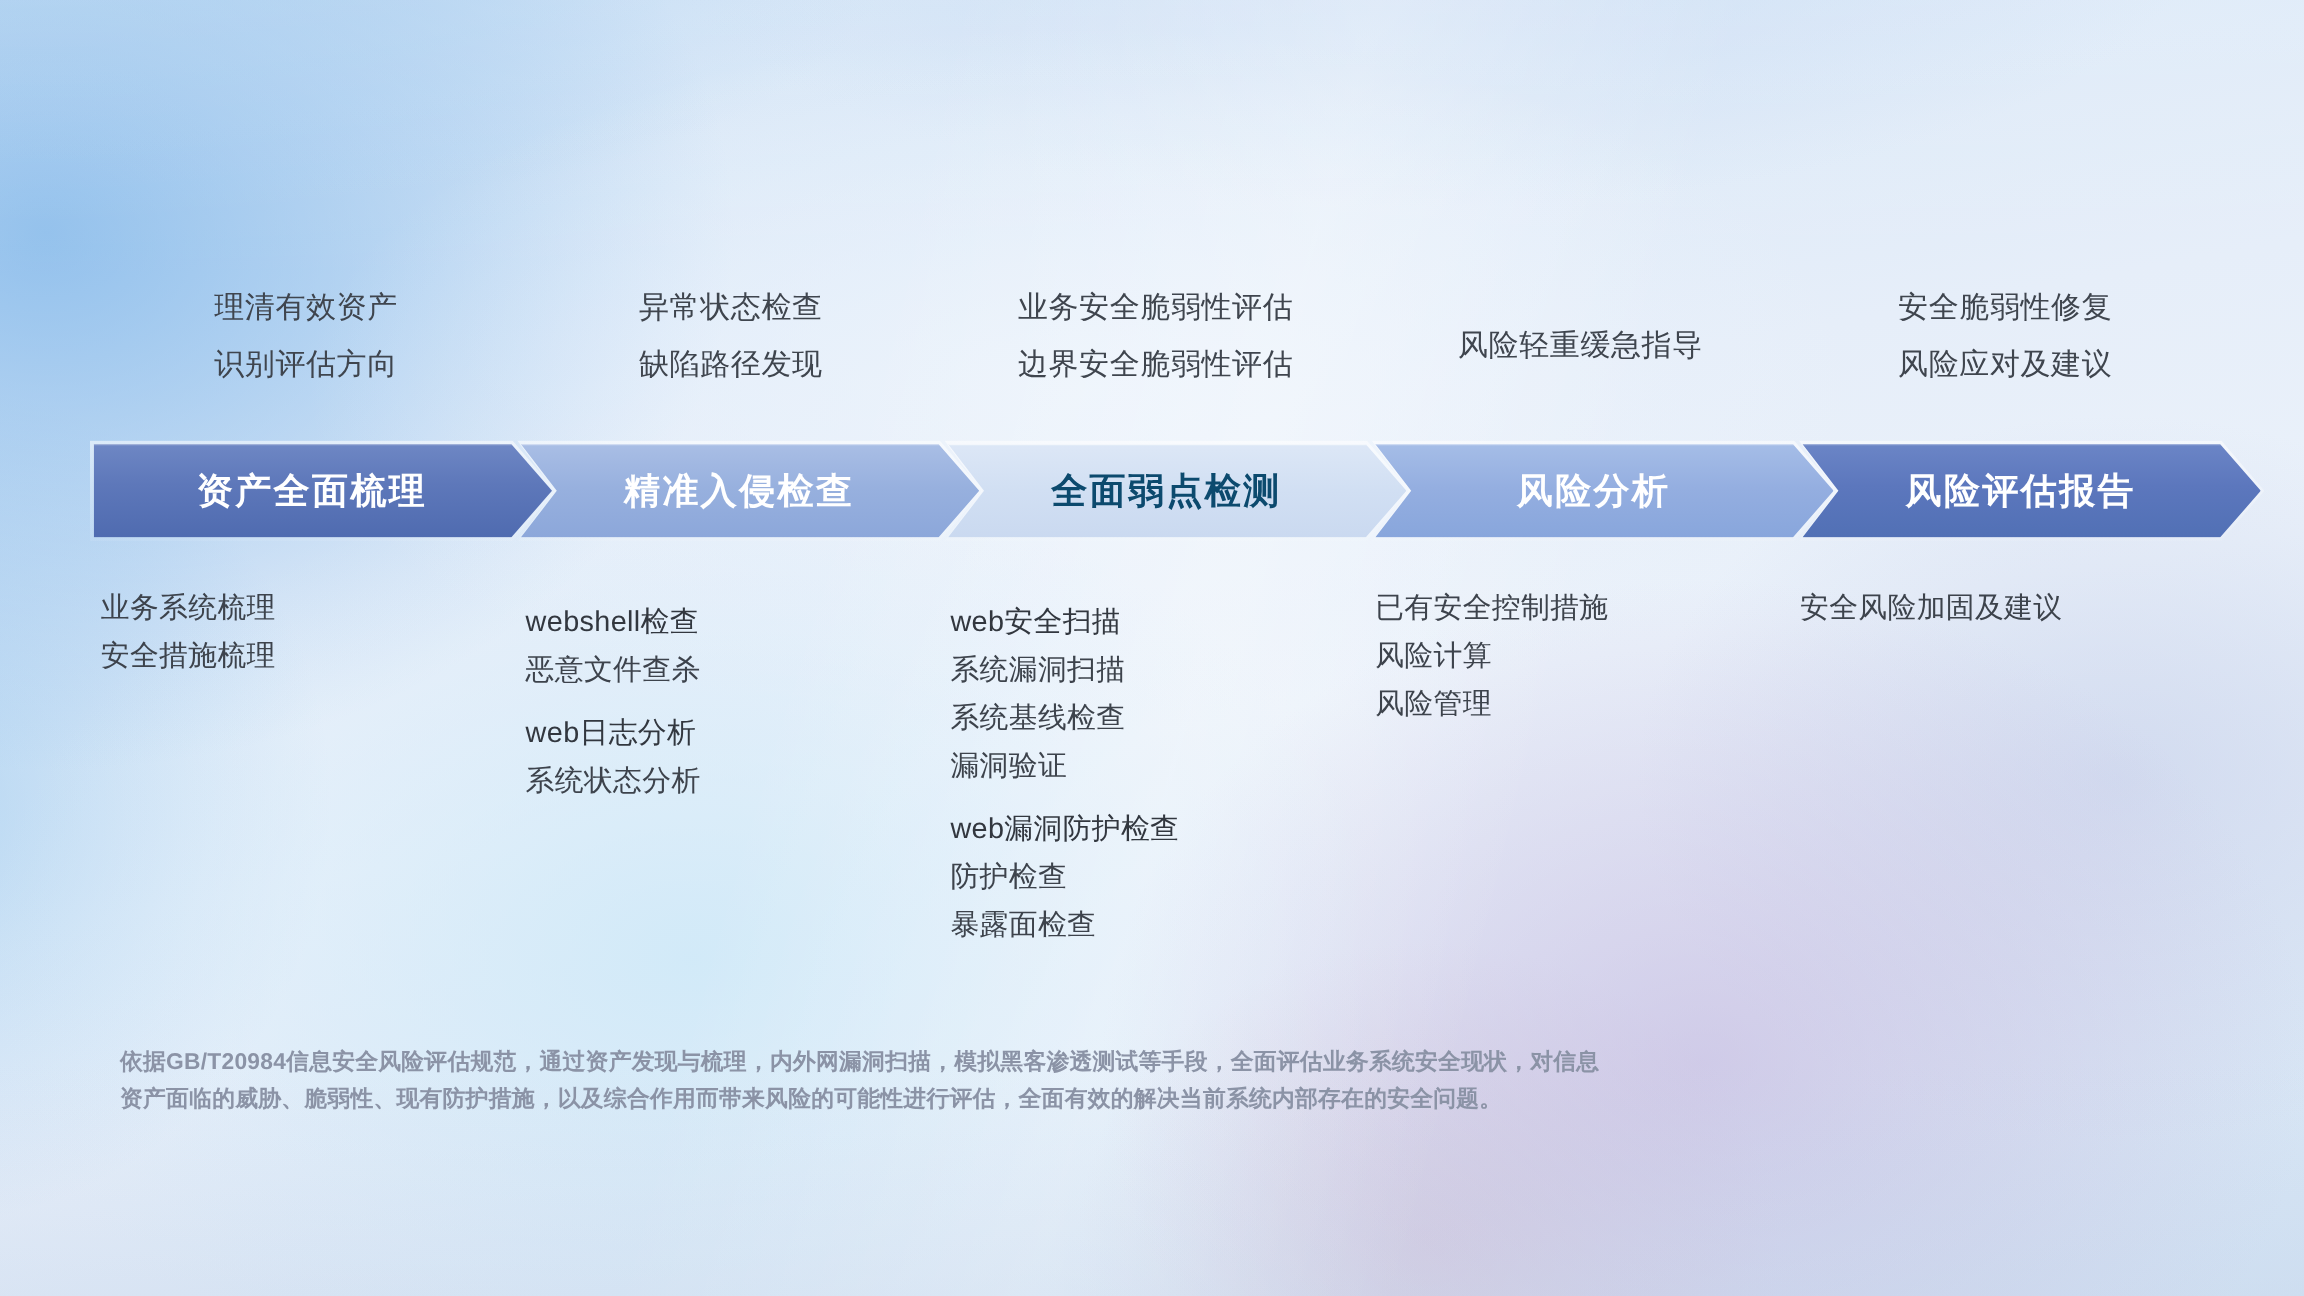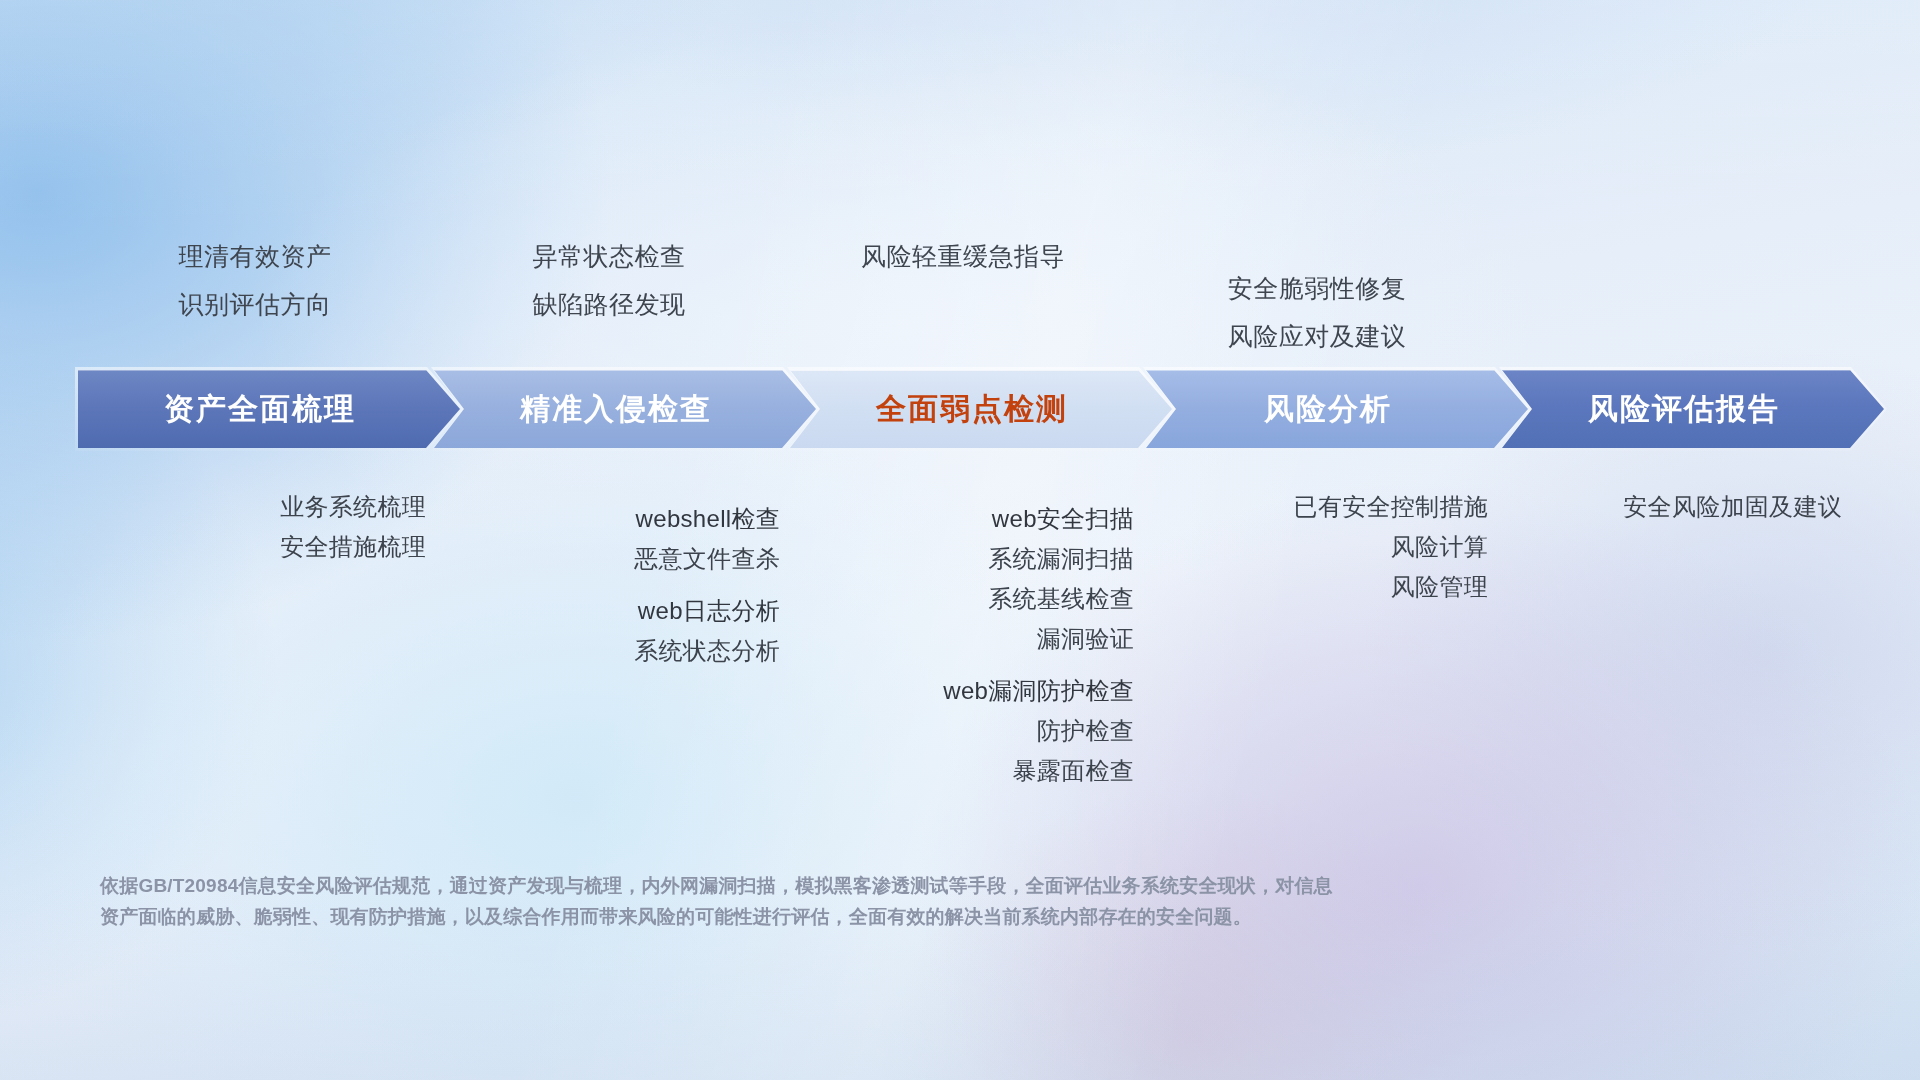--- a/index.html
+++ b/index.html
@@ -156,40 +156,40 @@
   }
   .fill-mid2 {
     background: linear-gradient(180deg, #a5bde7 0%, #94aee0 48%, #88a6dc 100%);
     box-shadow: inset 0 1px 0 rgba(255,255,255,0.45);
   }
   .fill-dark2 {
     background: linear-gradient(180deg, #6b85c6 0%, #5c77bd 45%, #5170b5 100%);
     box-shadow: inset 0 1px 0 rgba(255,255,255,0.35);
   }
   .txt-white { color: #ffffff; }
-  .txt-blue  { color: #c2410c; }
+  .txt-blue  { color: #0c4a6e; }
 
   
   .chev-edge {
     position: absolute;
     inset: -3px -3px -3px -3px;
     clip-path: polygon(0 0, calc(100% - 36px) 0, 100% 50%, calc(100% - 36px) 100%, 0 100%);
     background: linear-gradient(180deg, rgba(255,255,255,0.55), rgba(255,255,255,0.08));
     z-index: 0;
   }
   .chev.notched .chev-edge {
     clip-path: polygon(0 0, calc(100% - 36px) 0, 100% 50%, calc(100% - 36px) 100%, 0 100%, 31px 50%);
   }
 
   
   #bottom-lists {
     top: 487px;
   }
   .bot-col {
-    text-align: right;
+    text-align: left;
     padding: 0 6px;
   }
   .bot-line {
     font-size: 24px;
     line-height: 40px;
     color: #3d434c;
     white-space: nowrap;
     letter-spacing: 0.3px;
   }
   .bot-line.em {
@@ -232,20 +232,24 @@
     <div class="grid-row" id="top-labels">
       <div class="top-col">
         <div class="top-line">理清有效资产</div>
         <div class="top-line">识别评估方向</div>
       </div>
       <div class="top-col">
         <div class="top-line">异常状态检查</div>
         <div class="top-line">缺陷路径发现</div>
       </div>
       <div class="top-col">
+        <div class="top-line">业务安全脆弱性评估</div>
+        <div class="top-line">边界安全脆弱性评估</div>
+      </div>
+      <div class="top-col">
         <div class="top-line">风险轻重缓急指导</div>
       </div>
       <div class="top-col">
         <div class="top-line">安全脆弱性修复</div>
         <div class="top-line">风险应对及建议</div>
       </div>
     </div>
 
     <div id="chevrons">
 

